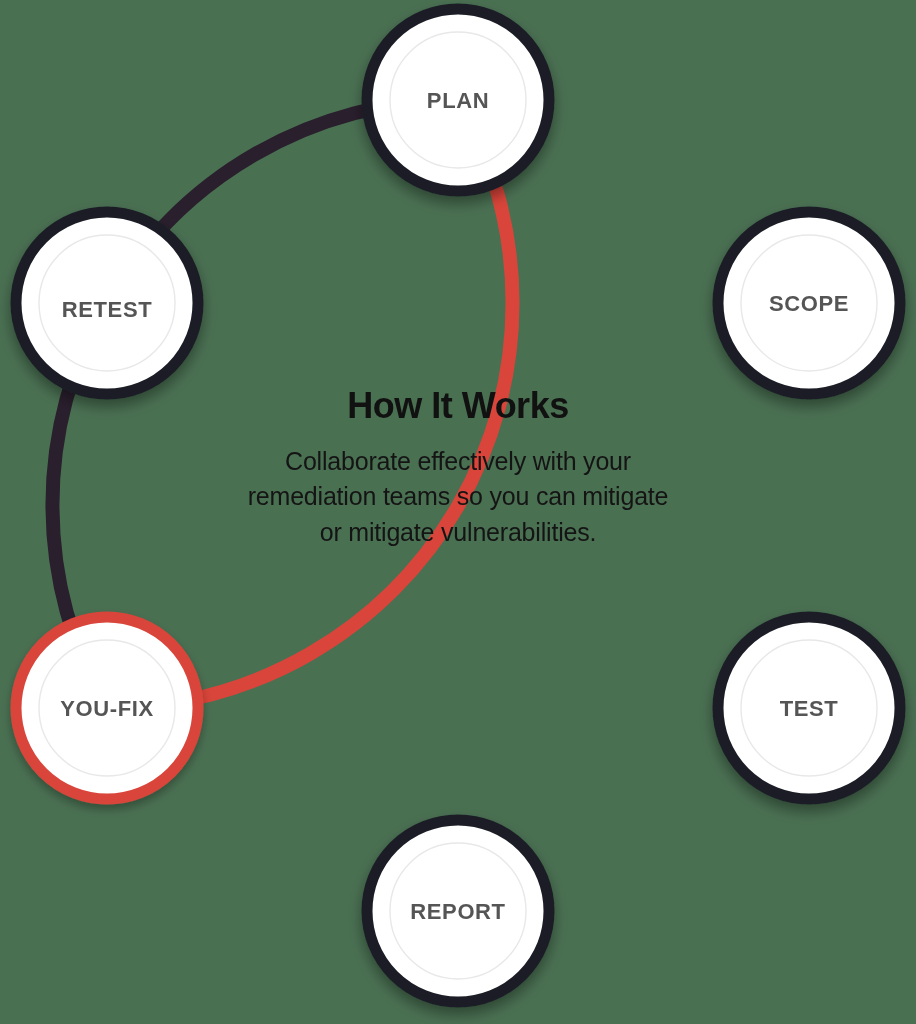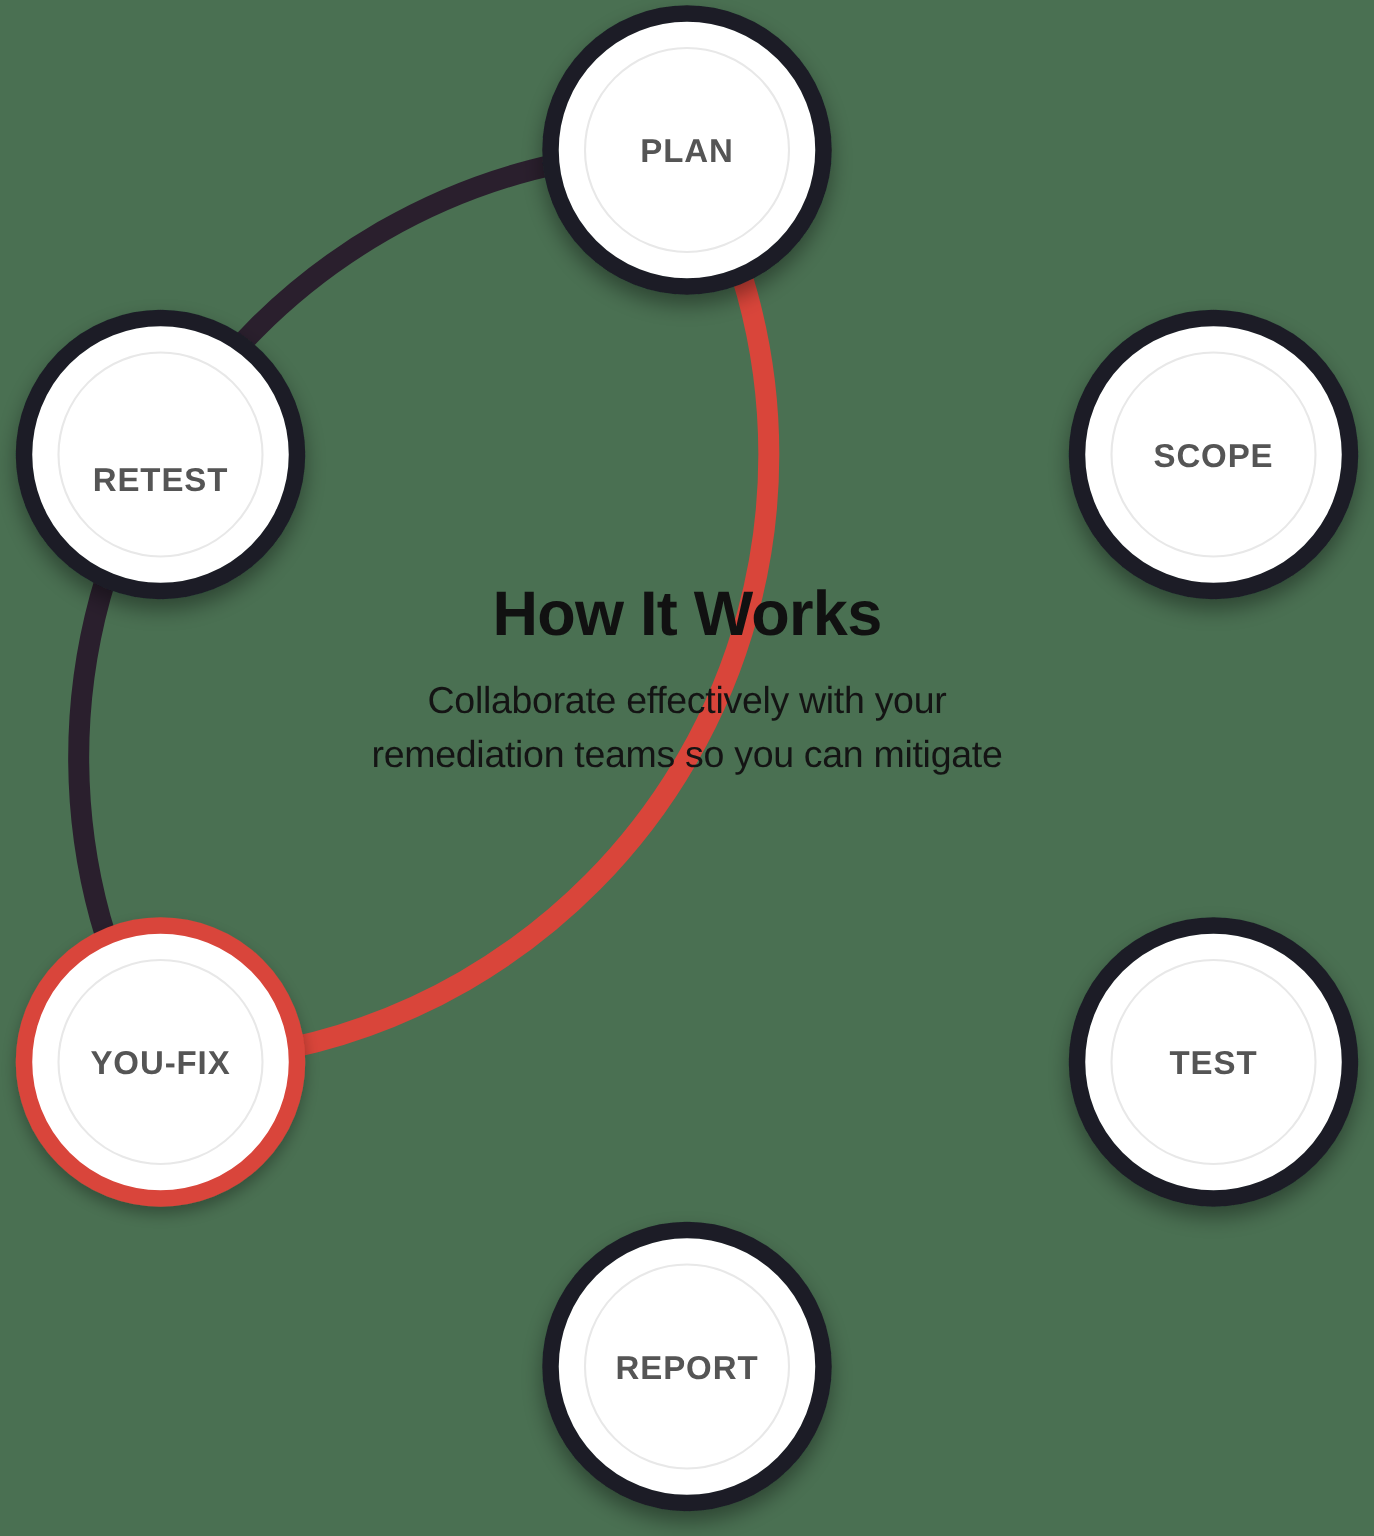--- a/index.html
+++ b/index.html
@@ -33,21 +33,21 @@
   #center-text {
     position: absolute;
     left: 50%;
     top: 386px;
     transform: translateX(-50%);
     width: 560px;
     text-align: center;
     pointer-events: none;
   }
   #center-title {
-    font-size: 42px;
+    font-size: 36px;
     font-weight: bold;
     color: #111111;
     letter-spacing: -0.5px;
     line-height: 1.1;
     margin: 0 0 18px 0;
   }
   #center-subtitle {
     font-size: 25px;
     font-weight: normal;
     color: #141414;
@@ -130,23 +130,24 @@
   <div class="node-label" style="left:458px; top:101px;">PLAN</div>
 
   <div class="node-label" style="left:809px; top:304px;">SCOPE</div>
 
   <div class="node-label" style="left:809px; top:709px;">TEST</div>
 
   <div class="node-label" style="left:458px; top:912px;">REPORT</div>
 
   <div class="node-label" style="left:107px; top:709px;text-align:right;">YOU-FIX</div>
 
-  <div class="node-label" style="left:107px; top:320px;">RETEST</div>
+  <div class="node-label" style="left:107px; top:310px;">RETEST</div>
 
   <div id="center-text">
     <h1 id="center-title">How It Works</h1>
     <p id="center-subtitle">
       <span>Collaborate effectively with your</span><br>
       <span>remediation teams so you can mitigate</span><br>
+      <span>or mitigate vulnerabilities.</span>
     </p>
   </div>
 
 </div>
 
 </body></html>

